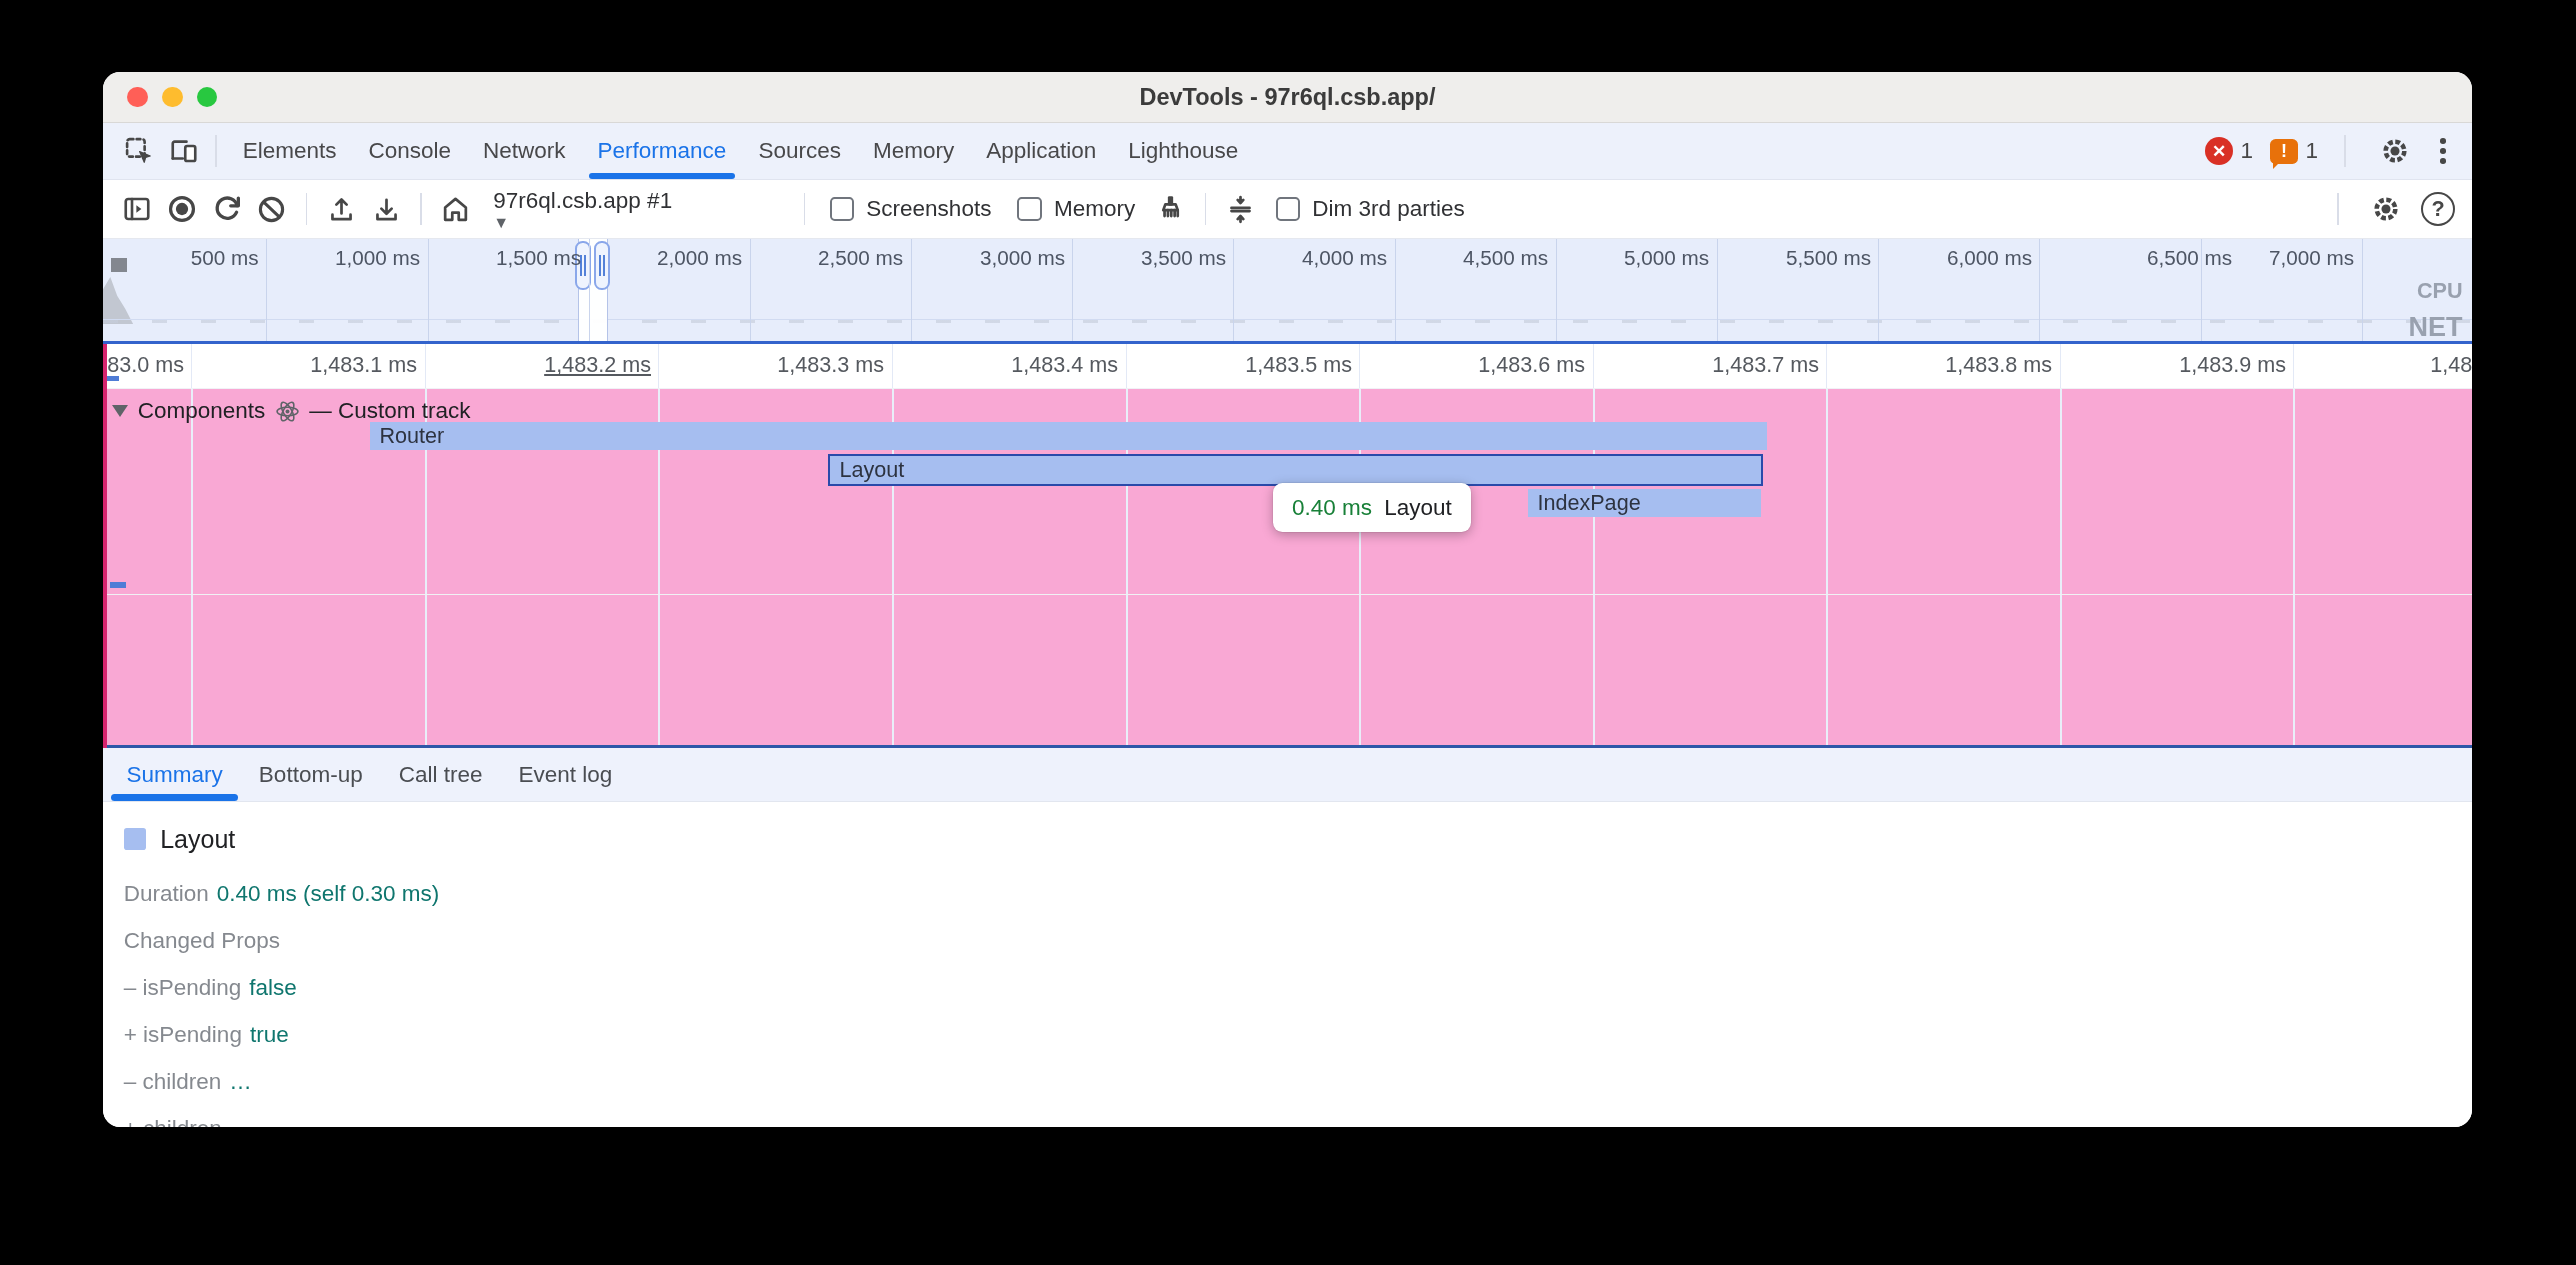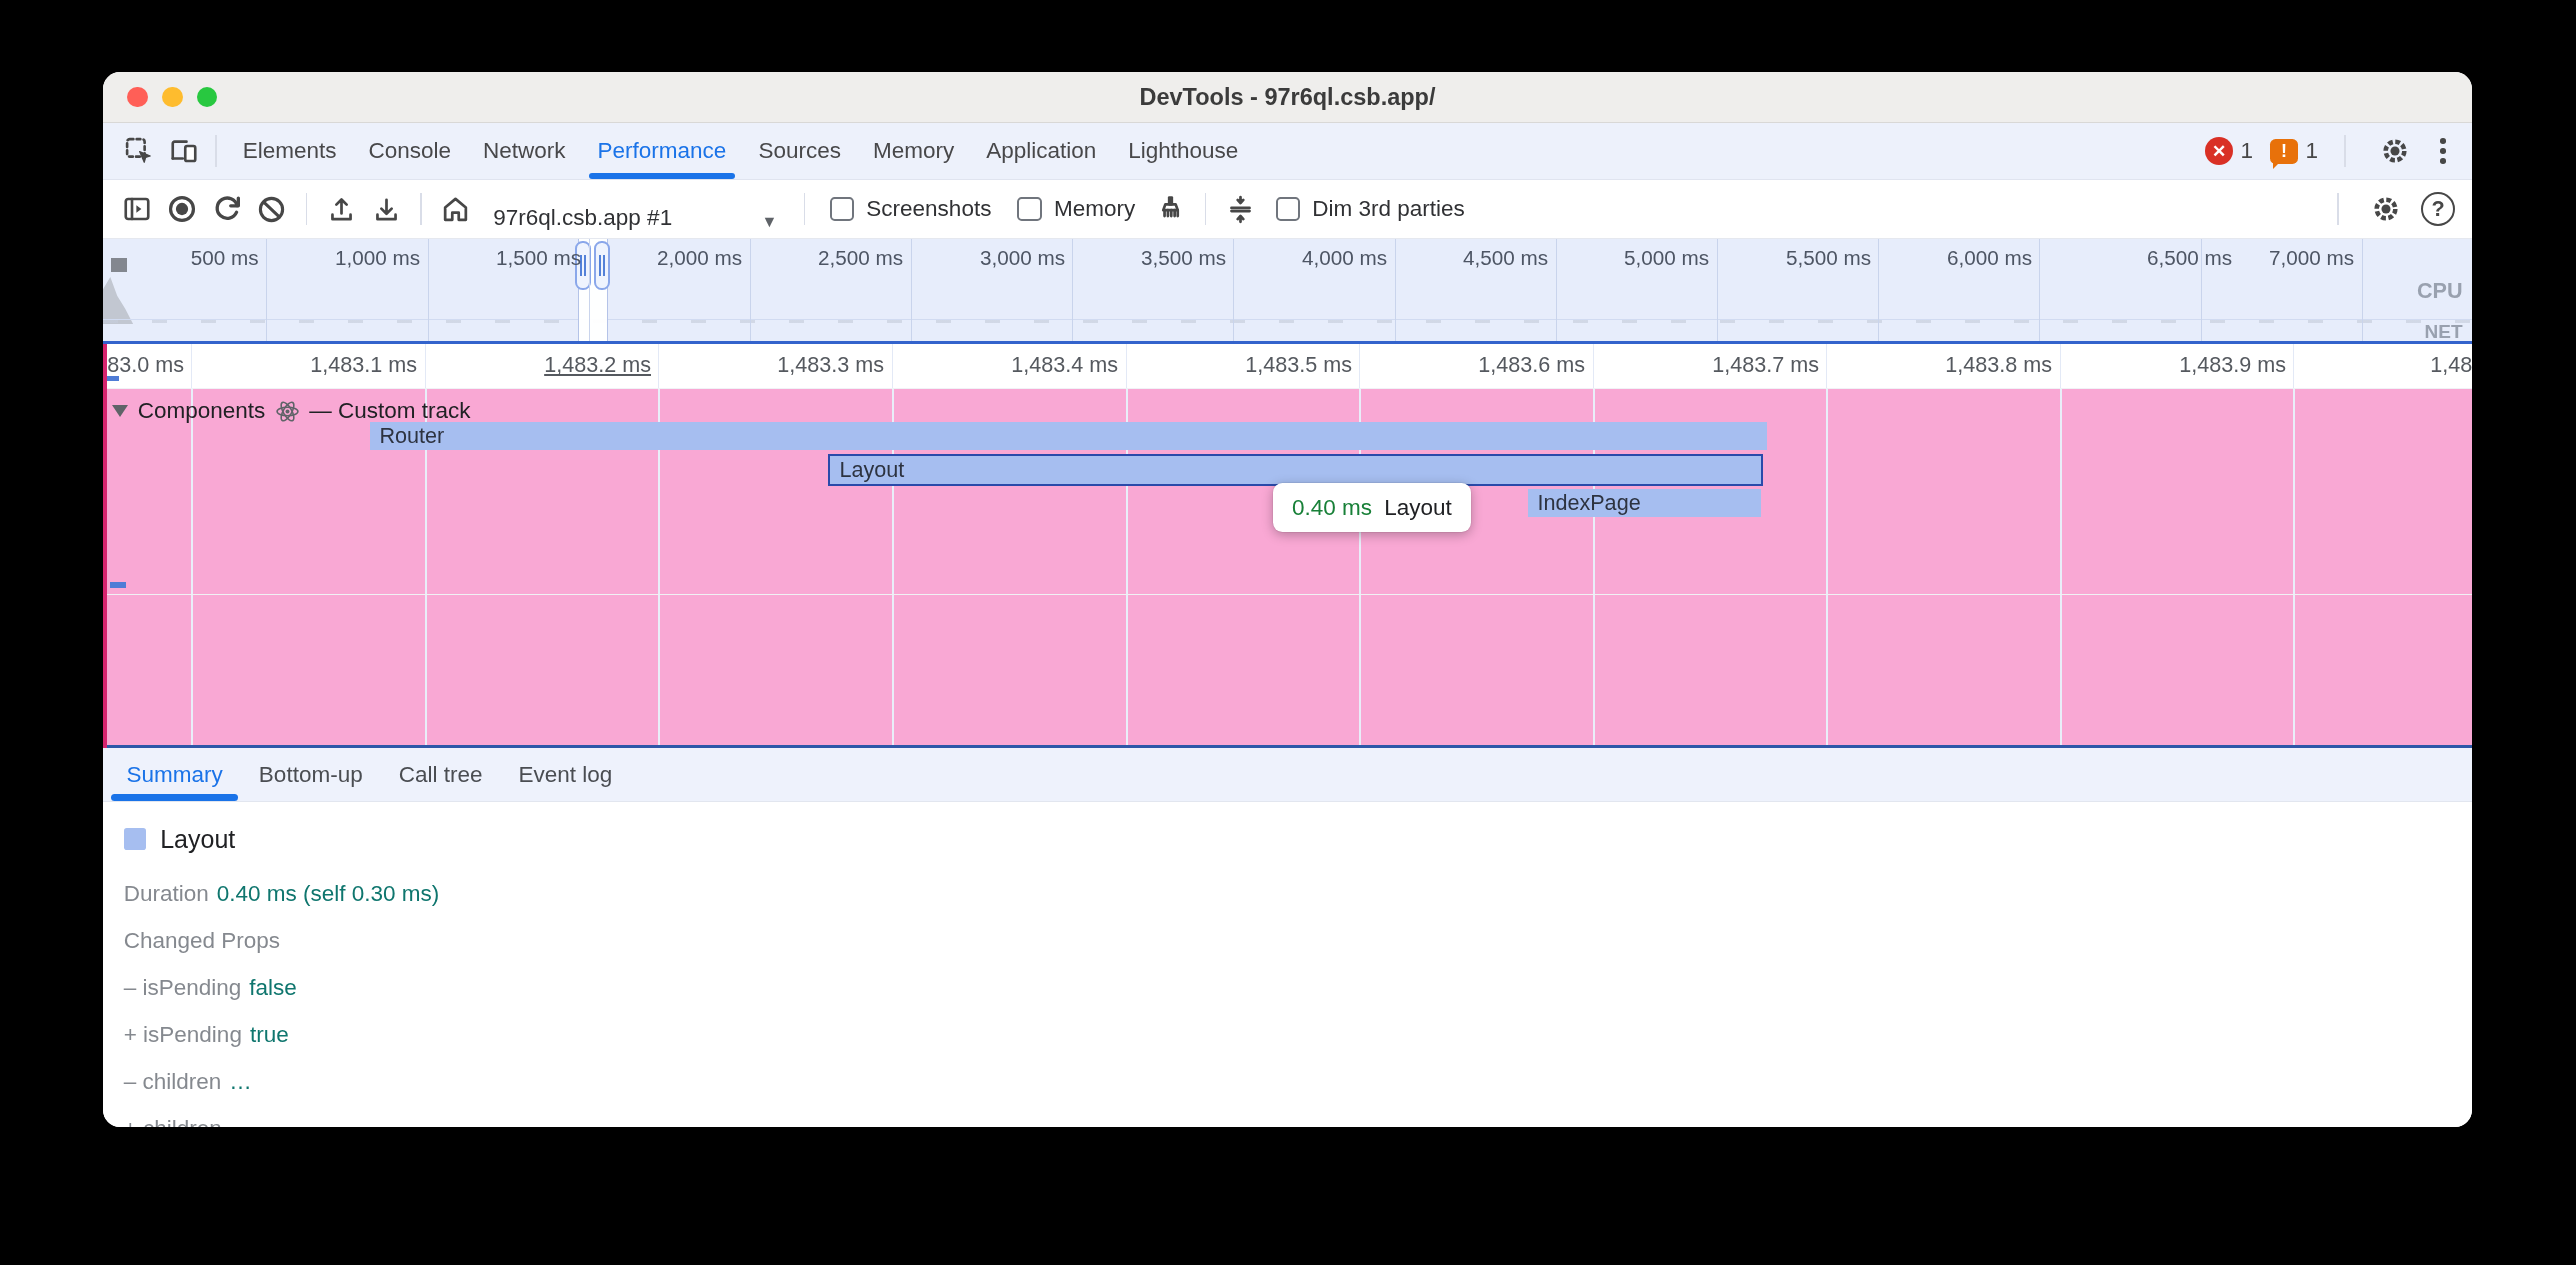--- a/index.html
+++ b/index.html
@@ -30,37 +30,37 @@
   .warn-bubble { width:28px; height:25px; border-radius:5.6px; background:#e8710a; color:#fff; font-size:18px; font-weight:800;
                  display:flex; align-items:center; justify-content:center; position:relative; }
   .warn-bubble::after { content:""; position:absolute; left:2.8px; bottom:-5.6px; border:5.6px solid transparent; border-top-color:#e8710a; border-left-color:#e8710a; }
   .kebab { display:flex; flex-direction:column; gap:4.7px; align-items:center; padding:5.6px; }
   .kebab i { width:5.6px; height:5.6px; border-radius:50%; background:#474747; }
 
   
   .toolbar { height:59px; flex:0 0 59px; background:#fff; border-bottom:0.9px solid #e5e8ef;
              display:flex; align-items:center; padding:0 11.3px; }
   .toolbar .vdiv { margin:0 11.3px; }
-  .select { display:flex; align-items:flex-end; justify-content:space-between; min-width:314px;
-            padding:0 15px; font-size:22.5px; color:#303134; height:43px; border-radius:5.6px; }
+  .select { display:flex; align-items:flex-start; justify-content:space-between; min-width:314px;
+            padding:0 15px; font-size:22.5px; color:#303134; height:43px; border-radius:5.6px;flex-direction:column; }
   .select .arrow { font-size:16px; color:#5f6368; }
   .chk { display:flex; align-items:center; gap:12.2px; margin:0 13px; font-size:22.5px; color:#303134; white-space:nowrap; }
   .chk .box { width:24.4px; height:24.4px; border:2.8px solid #70757d; border-radius:4.7px; background:#fff; }
   .toolbar-right { margin-left:auto; display:flex; align-items:center; gap:13px; padding-right:5.6px; }
   .help-circle { width:34px; height:34px; border:2.8px solid #474747; border-radius:50%;
                  display:flex; align-items:center; justify-content:center; font-size:21.6px; font-weight:700; color:#474747; }
 
   
   .overview { position:relative; height:105px; flex:0 0 105px; background:#e7edfb;
               border-bottom:3.8px solid #3363cc; overflow:hidden; }
   .ov-grid { position:absolute; top:0; bottom:0; width:0.9px; background:#c9d4ec; }
   .ov-label { position:absolute; top:6.6px; width:150px; text-align:right; font-size:20.7px; color:#4d5564; white-space:nowrap; }
   .ov-net { position:absolute; left:0; right:0; bottom:0; height:22.5px; border-top:0.9px solid #d1dbf1; }
   .ov-cpu-tag { position:absolute; right:9.4px; top:39px; font-size:21.6px; font-weight:700; color:#99a1af; }
-  .ov-net-tag { position:absolute; right:9.4px; bottom:-1.9px; font-size:19px; font-weight:700; color:#99a1af;text-align:right; }
+  .ov-net-tag { position:absolute; right:9.4px; bottom:-1.9px; font-size:27px; font-weight:700; color:#99a1af;text-align:right; }
   .ov-mountain { position:absolute; left:0; top:38px; width:43px; height:47px; background:#c2c7d1;
                  clip-path:polygon(0 100%, 0 26%, 17% 0, 33% 40%, 52% 68%, 70% 100%); }
   .ov-chip { position:absolute; left:8.4px; top:19px; width:16px; height:14px; background:#83878f; }
   .ov-dashes { position:absolute; left:0; right:0; top:81px; height:2.8px; opacity:.65;
                background:repeating-linear-gradient(90deg,#c6cddb 0 15px, transparent 15px 49px); }
   .ov-window { position:absolute; left:475px; width:30px; top:0; bottom:0; background:rgba(255,255,255,.96);
                border-left:1.9px solid #b4c3e8; border-right:1.9px solid #b4c3e8; }
   .ov-handle { position:absolute; top:1.9px; width:16px; height:49px; border:2.8px solid #8aa7ea; border-radius:7.5px;
                background:#eff4fe; display:flex; align-items:center; justify-content:center; gap:2.8px; }
   .ov-handle i { width:1.9px; height:20.7px; background:#5381d8; }

